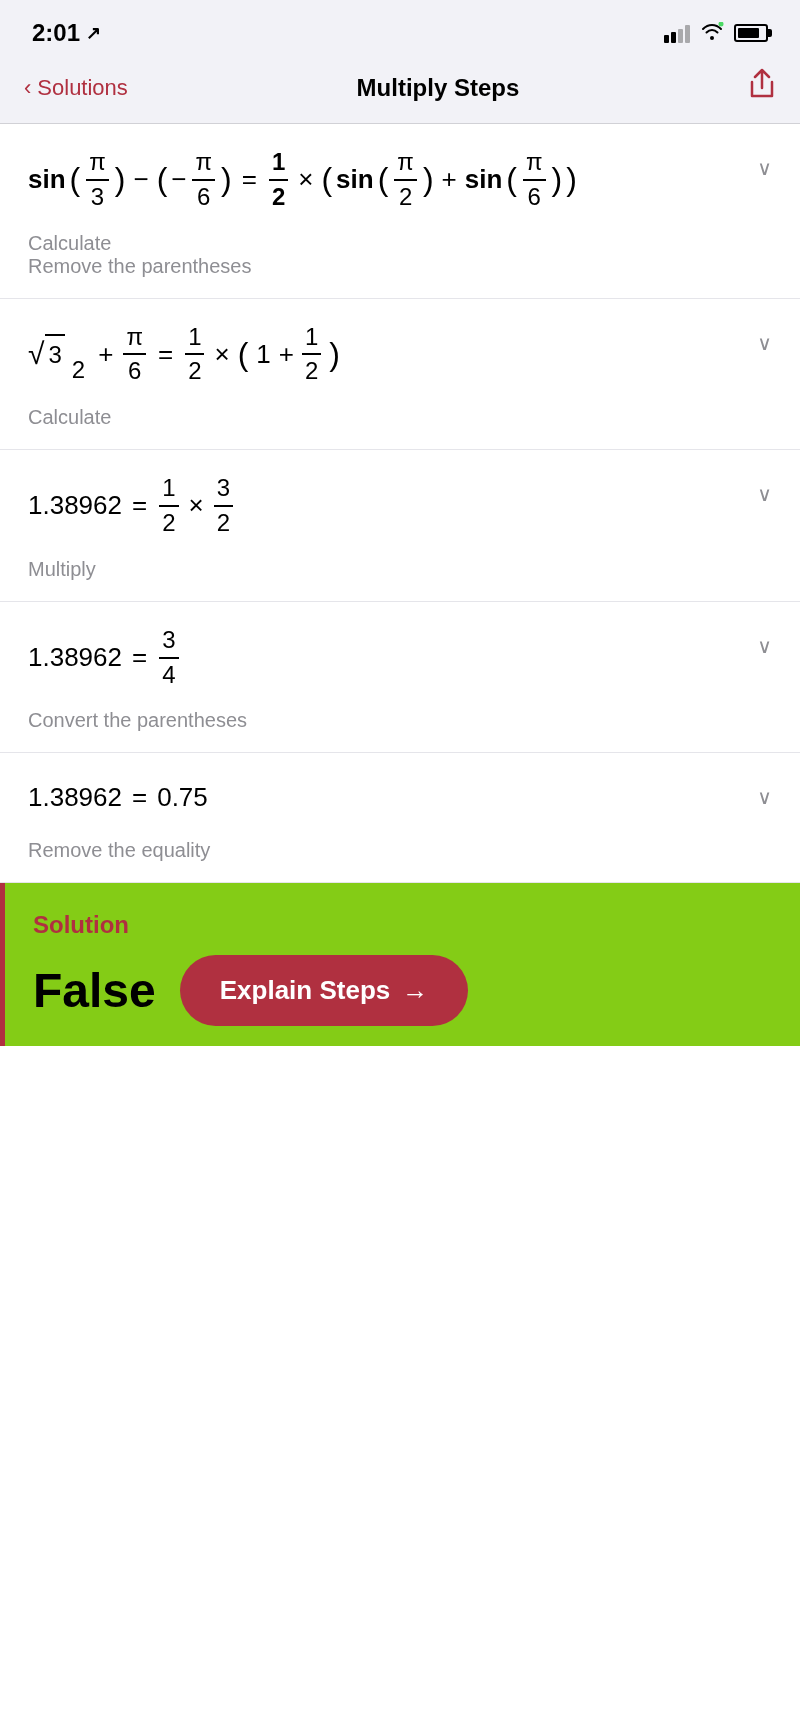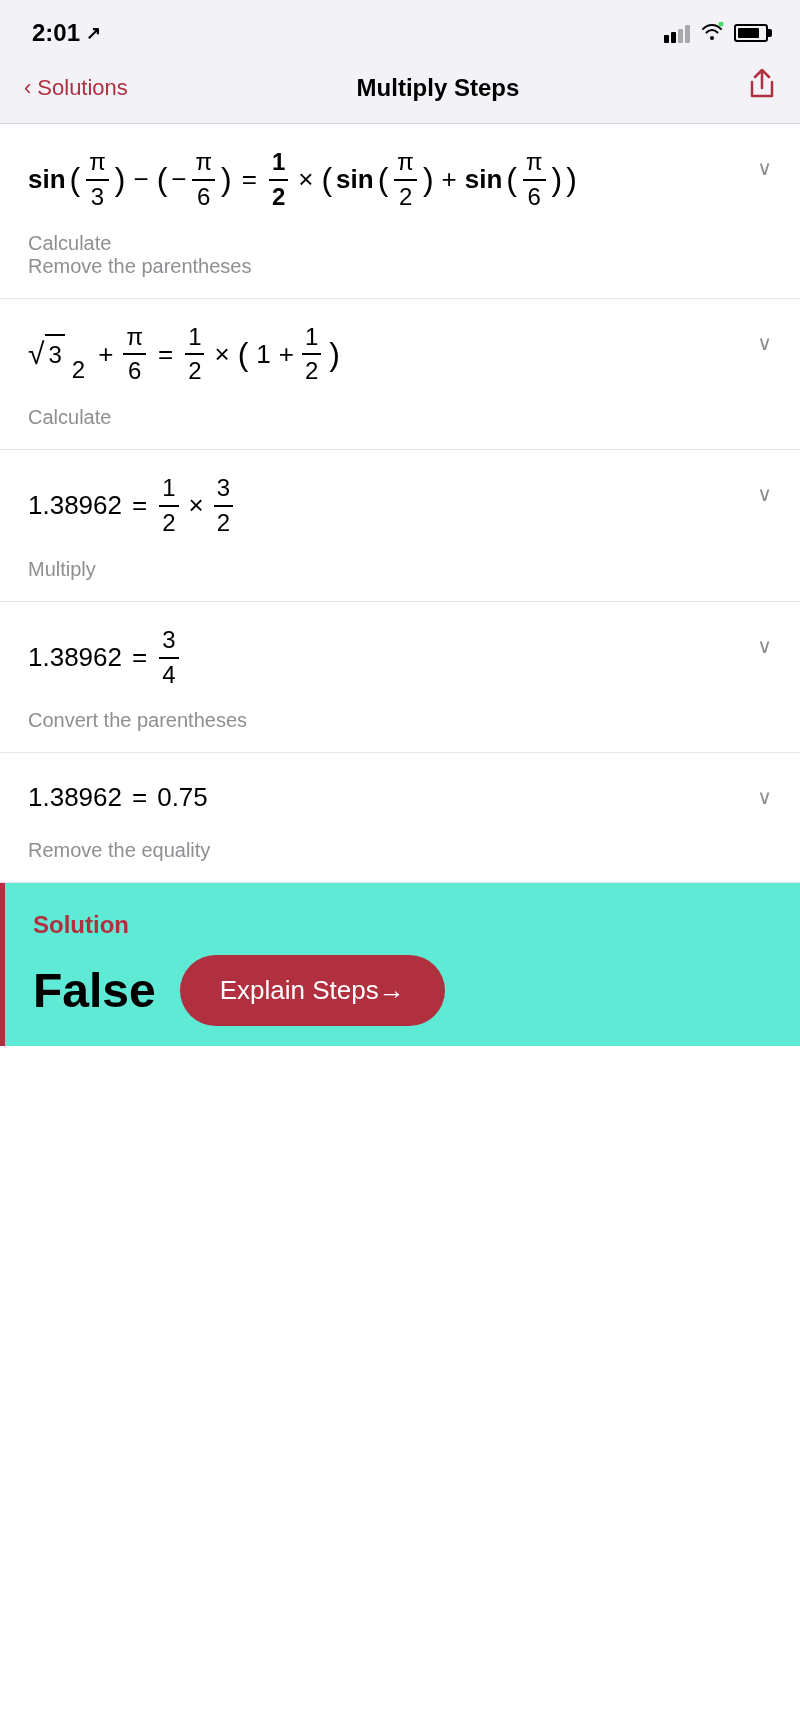--- a/index.html
+++ b/index.html
@@ -195,21 +195,21 @@
     }
     .sqrt-content {
       border-top: 2px solid #000;
       padding: 0 3px;
       font-size: 24px;
     }
 
     
     .solution-section {
       padding: 28px 28px 20px;
-      background: #5eead4;
+      background: #84cc16;
       border-left: 5px solid #b03040;
     }
     .solution-label {
       font-size: 24px;
       font-weight: 700;
       color: #b03040;
       margin-bottom: 16px;
     }
     .solution-result {
       display: flex;
@@ -221,25 +221,25 @@
       font-weight: 800;
       color: #000;
     }
     .explain-btn {
       background: #b03040;
       color: #fff;
       border: none;
       border-radius: 40px;
       padding: 20px 40px;
       font-size: 26px;
-      font-weight: 400;
+      font-weight: 700;
       cursor: pointer;
       display: flex;
       align-items: center;
-      gap: 0;
+      gap: 12px;
       white-space: nowrap;
     }
     .explain-btn .arrow {
       font-size: 26px;
     }
 
     
     .home-indicator {
       background: #fff;
       display: flex;

